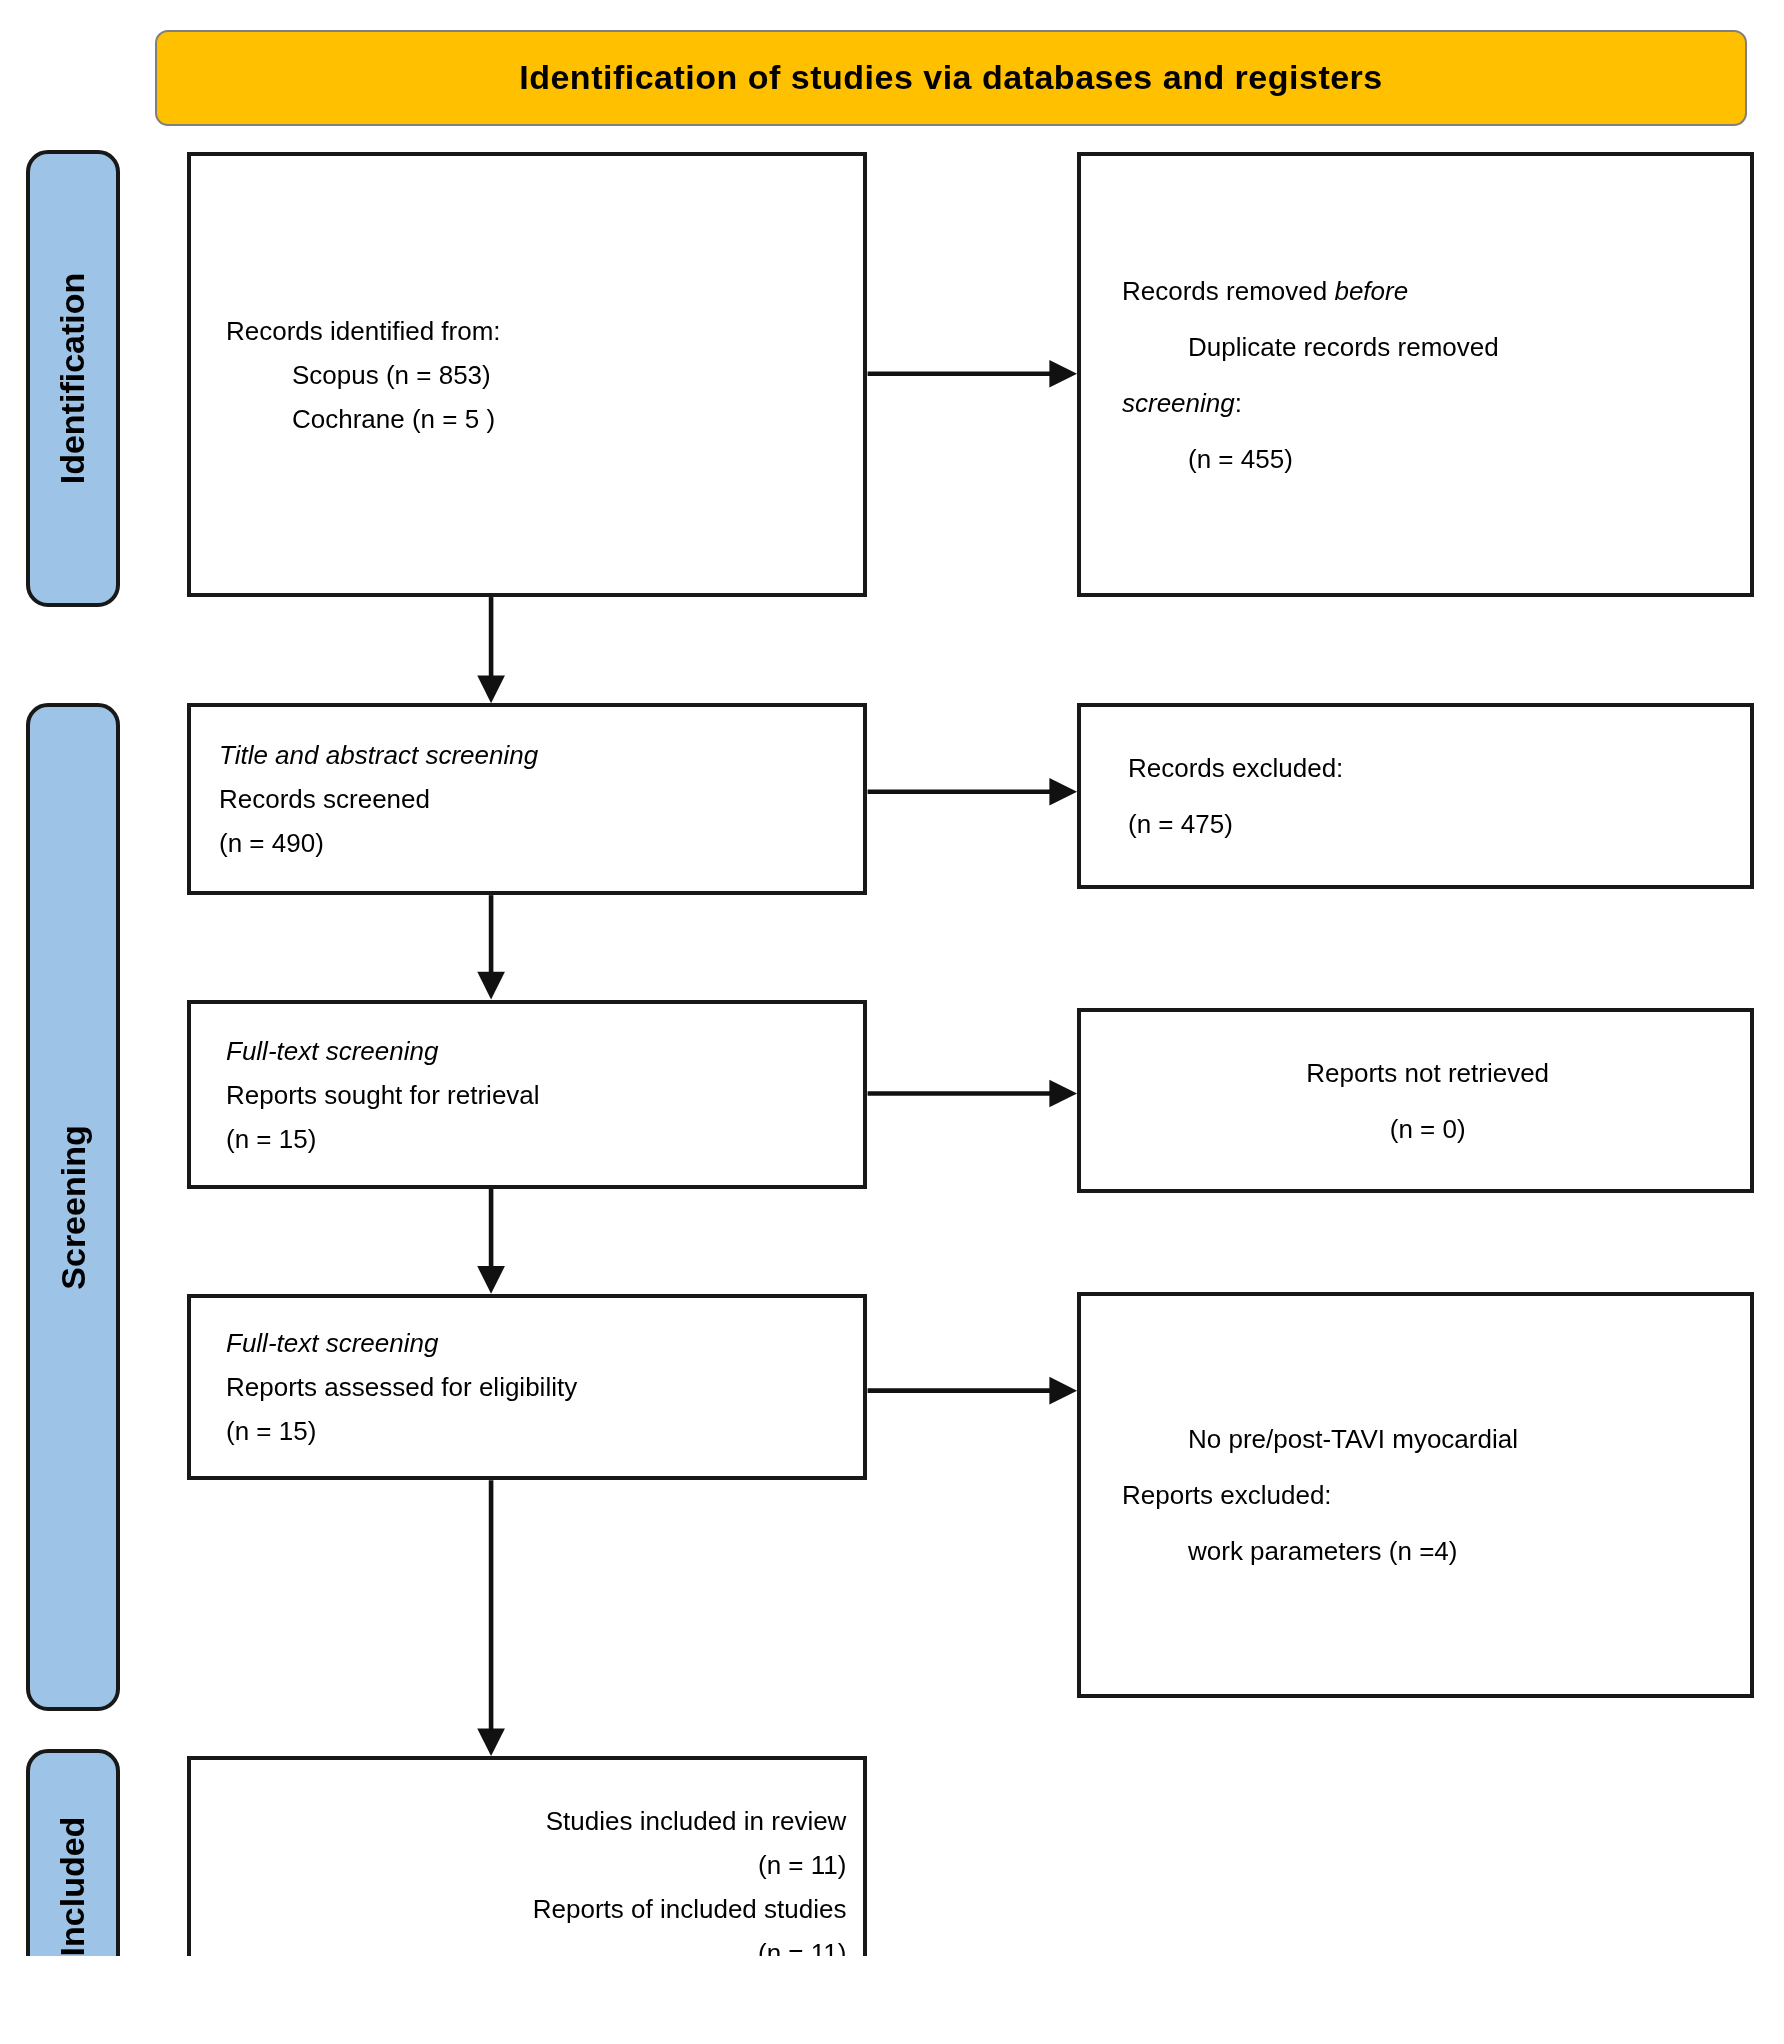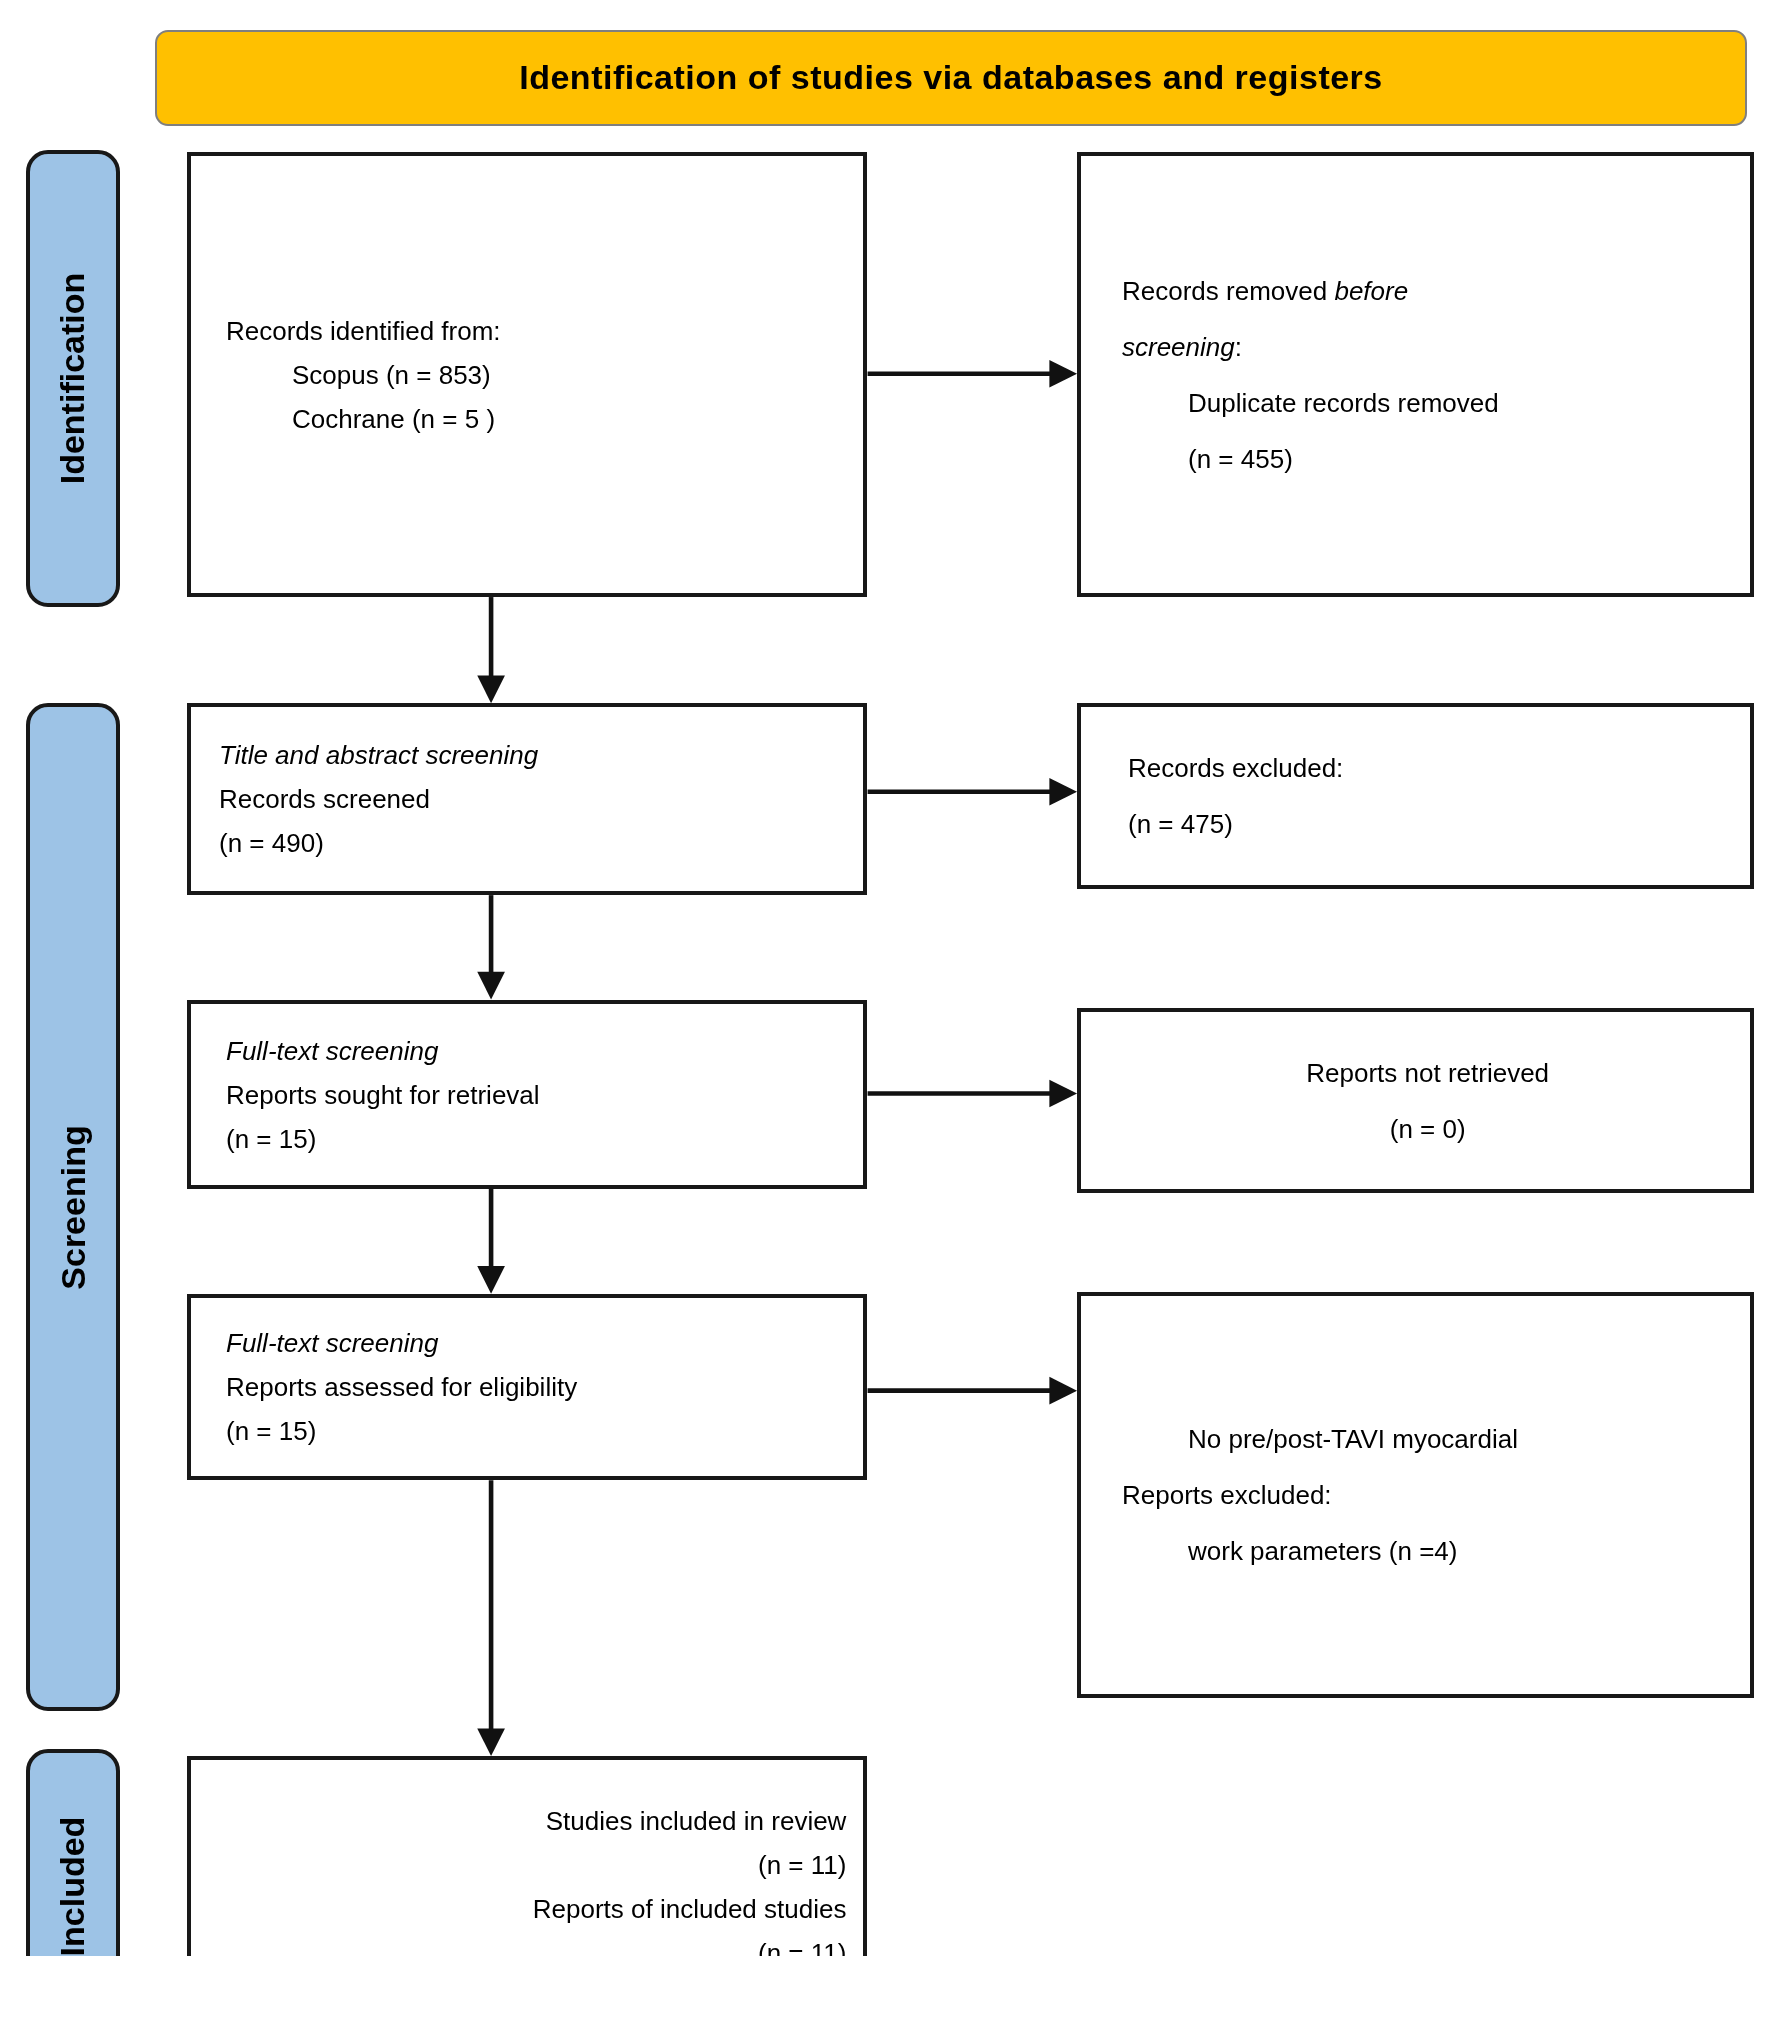--- a/index.html
+++ b/index.html
@@ -128,22 +128,22 @@
 
   <div class="fbox col-left box-included">
     <div class="line">Studies included in review</div>
     <div class="line">(n = 11)</div>
     <div class="line">Reports of included studies</div>
     <div class="line">(n = 11)</div>
   </div>
 
   <div class="fbox col-right box-removed">
     <div class="line"><span>Records removed </span><span class="it">before</span></div>
+    <div class="line indent">Duplicate records removed</div>
     <div class="line"><span class="it">screening</span><span>:</span></div>
-    <div class="line indent">Duplicate records removed</div>
     <div class="line indent">(n = 455)</div>
   </div>
 
   <div class="fbox col-right box-rec-excluded">
     <div class="line">Records excluded:</div>
     <div class="line">(n = 475)</div>
   </div>
 
   <div class="fbox col-right box-not-retrieved">
     <div class="line">Reports not retrieved</div>

